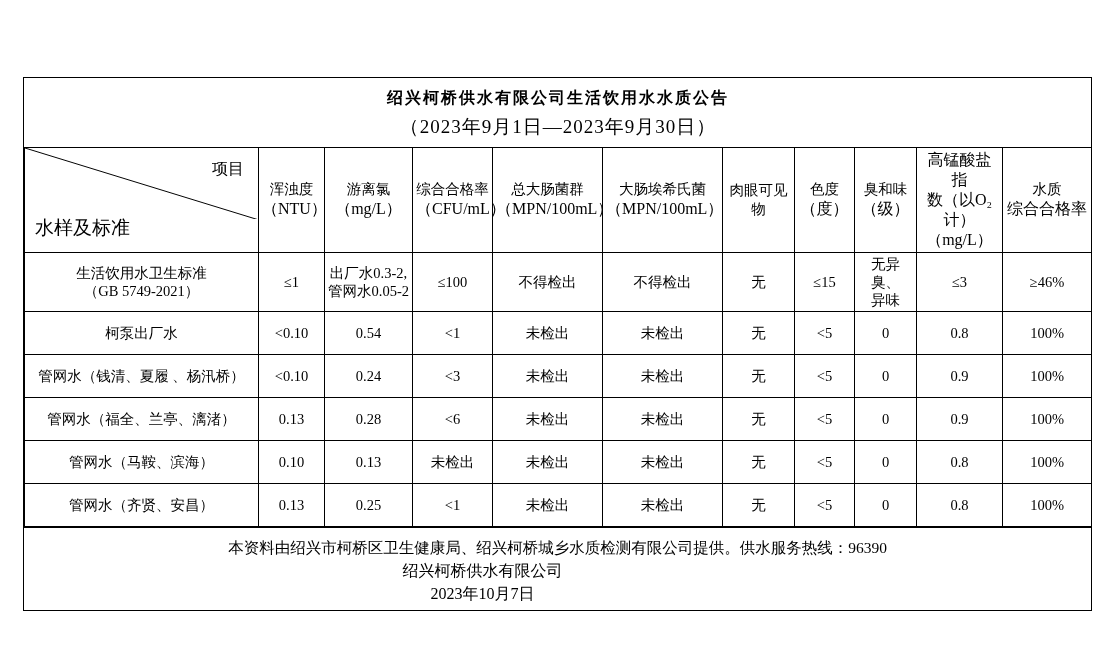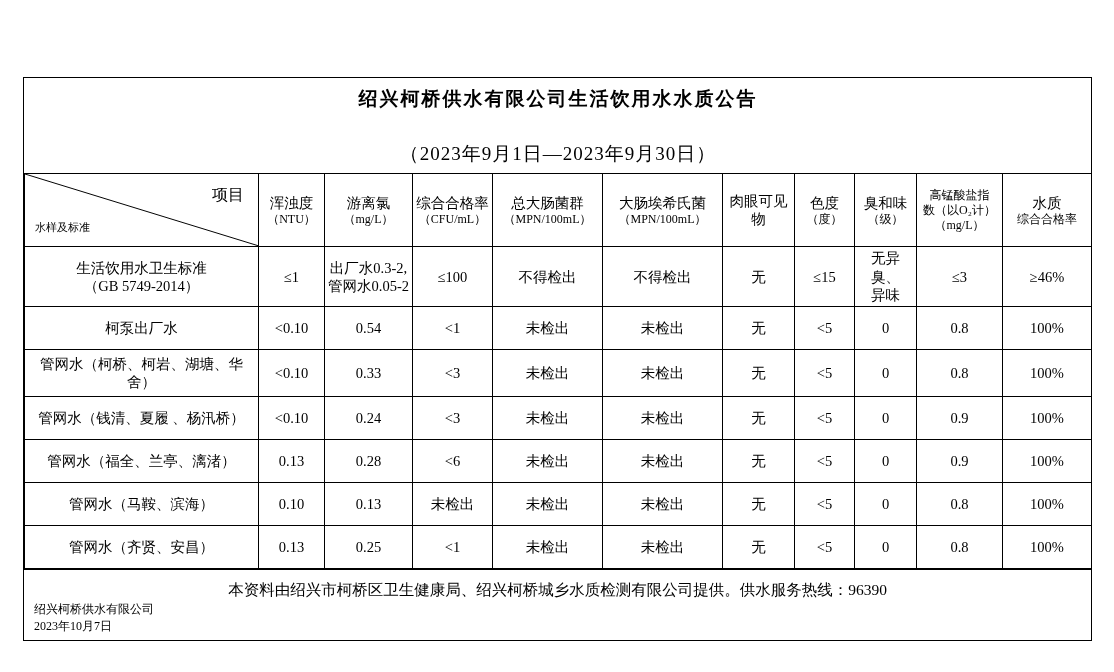--- a/index.html
+++ b/index.html
@@ -38,82 +38,82 @@
     vertical-align: middle;
     padding: 2px 3px;
     font-size: 14.5px;
     line-height: 1.25;
   }
   .title-cell {
     border: none !important;
     padding: 10px 0 2px 0 !important;
   }
   .doc-title {
-    font-size: 19px;
+    font-size: 16px;
     font-weight: bold;
     letter-spacing: 2px;
     line-height: 1.3;
-    font-family: Liberation Mono, monospace;
+    font-family: Liberation Sans, sans-serif;
   }
   .doc-subtitle {
     font-size: 19px;
     letter-spacing: 1px;
     padding-top: 6px;
     padding-bottom: 6px;
-    margin-top: 23px;
   }
   
   .hdr-corner {
     position: relative;
     height: 72px;
     padding: 0 !important;
   }
   .hdr-corner .diag {
     position: absolute;
     left: 0; top: 0; right: 0; bottom: 0;
   }
   .hdr-corner .lbl-left {
     position: absolute;
     left: 10px;
     bottom: 12px;
-    font-size: 11px;
+    font-size: 19px;
   }
   .hdr-corner .lbl-right {
     position: absolute;
     right: 14px;
     top: 11px;
     font-size: 16px;
   }
   .col-hdr {
     font-size: 14.5px;
     line-height: 1.3;
     margin-left: 24px;
   }
   .col-hdr .sub {
-    font-size: 12px;
+    font-size: 16px;
   }
   .row-label {
     font-size: 14.5px;
   }
   .std-cell {
     font-size: 13px;
     line-height: 1.3;
   }
   .footer {
     border-top: 1px solid #000;
     padding: 8px 10px 4px 10px;
     font-size: 15.5px;
     line-height: 1.5;
   }
   .footer .note {
     text-align: center;
   }
   .footer .sign {
+    text-align: center;
     padding-right: 150px;
-    font-size: 12px;
+    font-size: 16px;
     line-height: 1.45;
   }
 </style>
 </head>
 <body>
 
 <div class="page">
   <div class="doc">
 
     <table class="main">
@@ -186,21 +186,21 @@
         </td>
         <td class="col-hdr">
           <div>水质</div>
           <div class="sub">综合合格率</div>
         </td>
       </tr>
 
       <tr>
         <td class="row-label" style="height:54px">
           <div>生活饮用水卫生标准</div>
-          <div>（GB  5749-2014）</div>
+          <div>（GB  5749-2021）</div>
         </td>
         <td>≤1</td>
         <td class="std-cell" style="white-space:pre-line">出厂水0.3-2,
 管网水0.05-2</td>
         <td>≤100</td>
         <td>不得检出</td>
         <td>不得检出</td>
         <td>无</td>
         <td>≤15</td>
         <td class="std-cell" style="white-space:pre-line">无异臭、
@@ -216,33 +216,20 @@
         <td>&lt;1</td>
         <td>未检出</td>
         <td>未检出</td>
         <td>无</td>
         <td>&lt;5</td>
         <td>0</td>
         <td>0.8</td>
         <td>100%</td>
       </tr>
 
-      <tr>
-        <td class="row-label" style="height:42px">管网水（柯桥、柯岩、湖塘、华舍）</td>
-        <td>&lt;0.10</td>
-        <td>0.33</td>
-        <td>&lt;3</td>
-        <td>未检出</td>
-        <td>未检出</td>
-        <td>无</td>
-        <td>&lt;5</td>
-        <td>0</td>
-        <td>0.8</td>
-        <td>100%</td>
-      </tr>
 
       <tr>
         <td class="row-label" style="height:38px">管网水（钱清、夏履 、杨汛桥）</td>
         <td>&lt;0.10</td>
         <td>0.24</td>
         <td>&lt;3</td>
         <td>未检出</td>
         <td>未检出</td>
         <td>无</td>
         <td>&lt;5</td>

